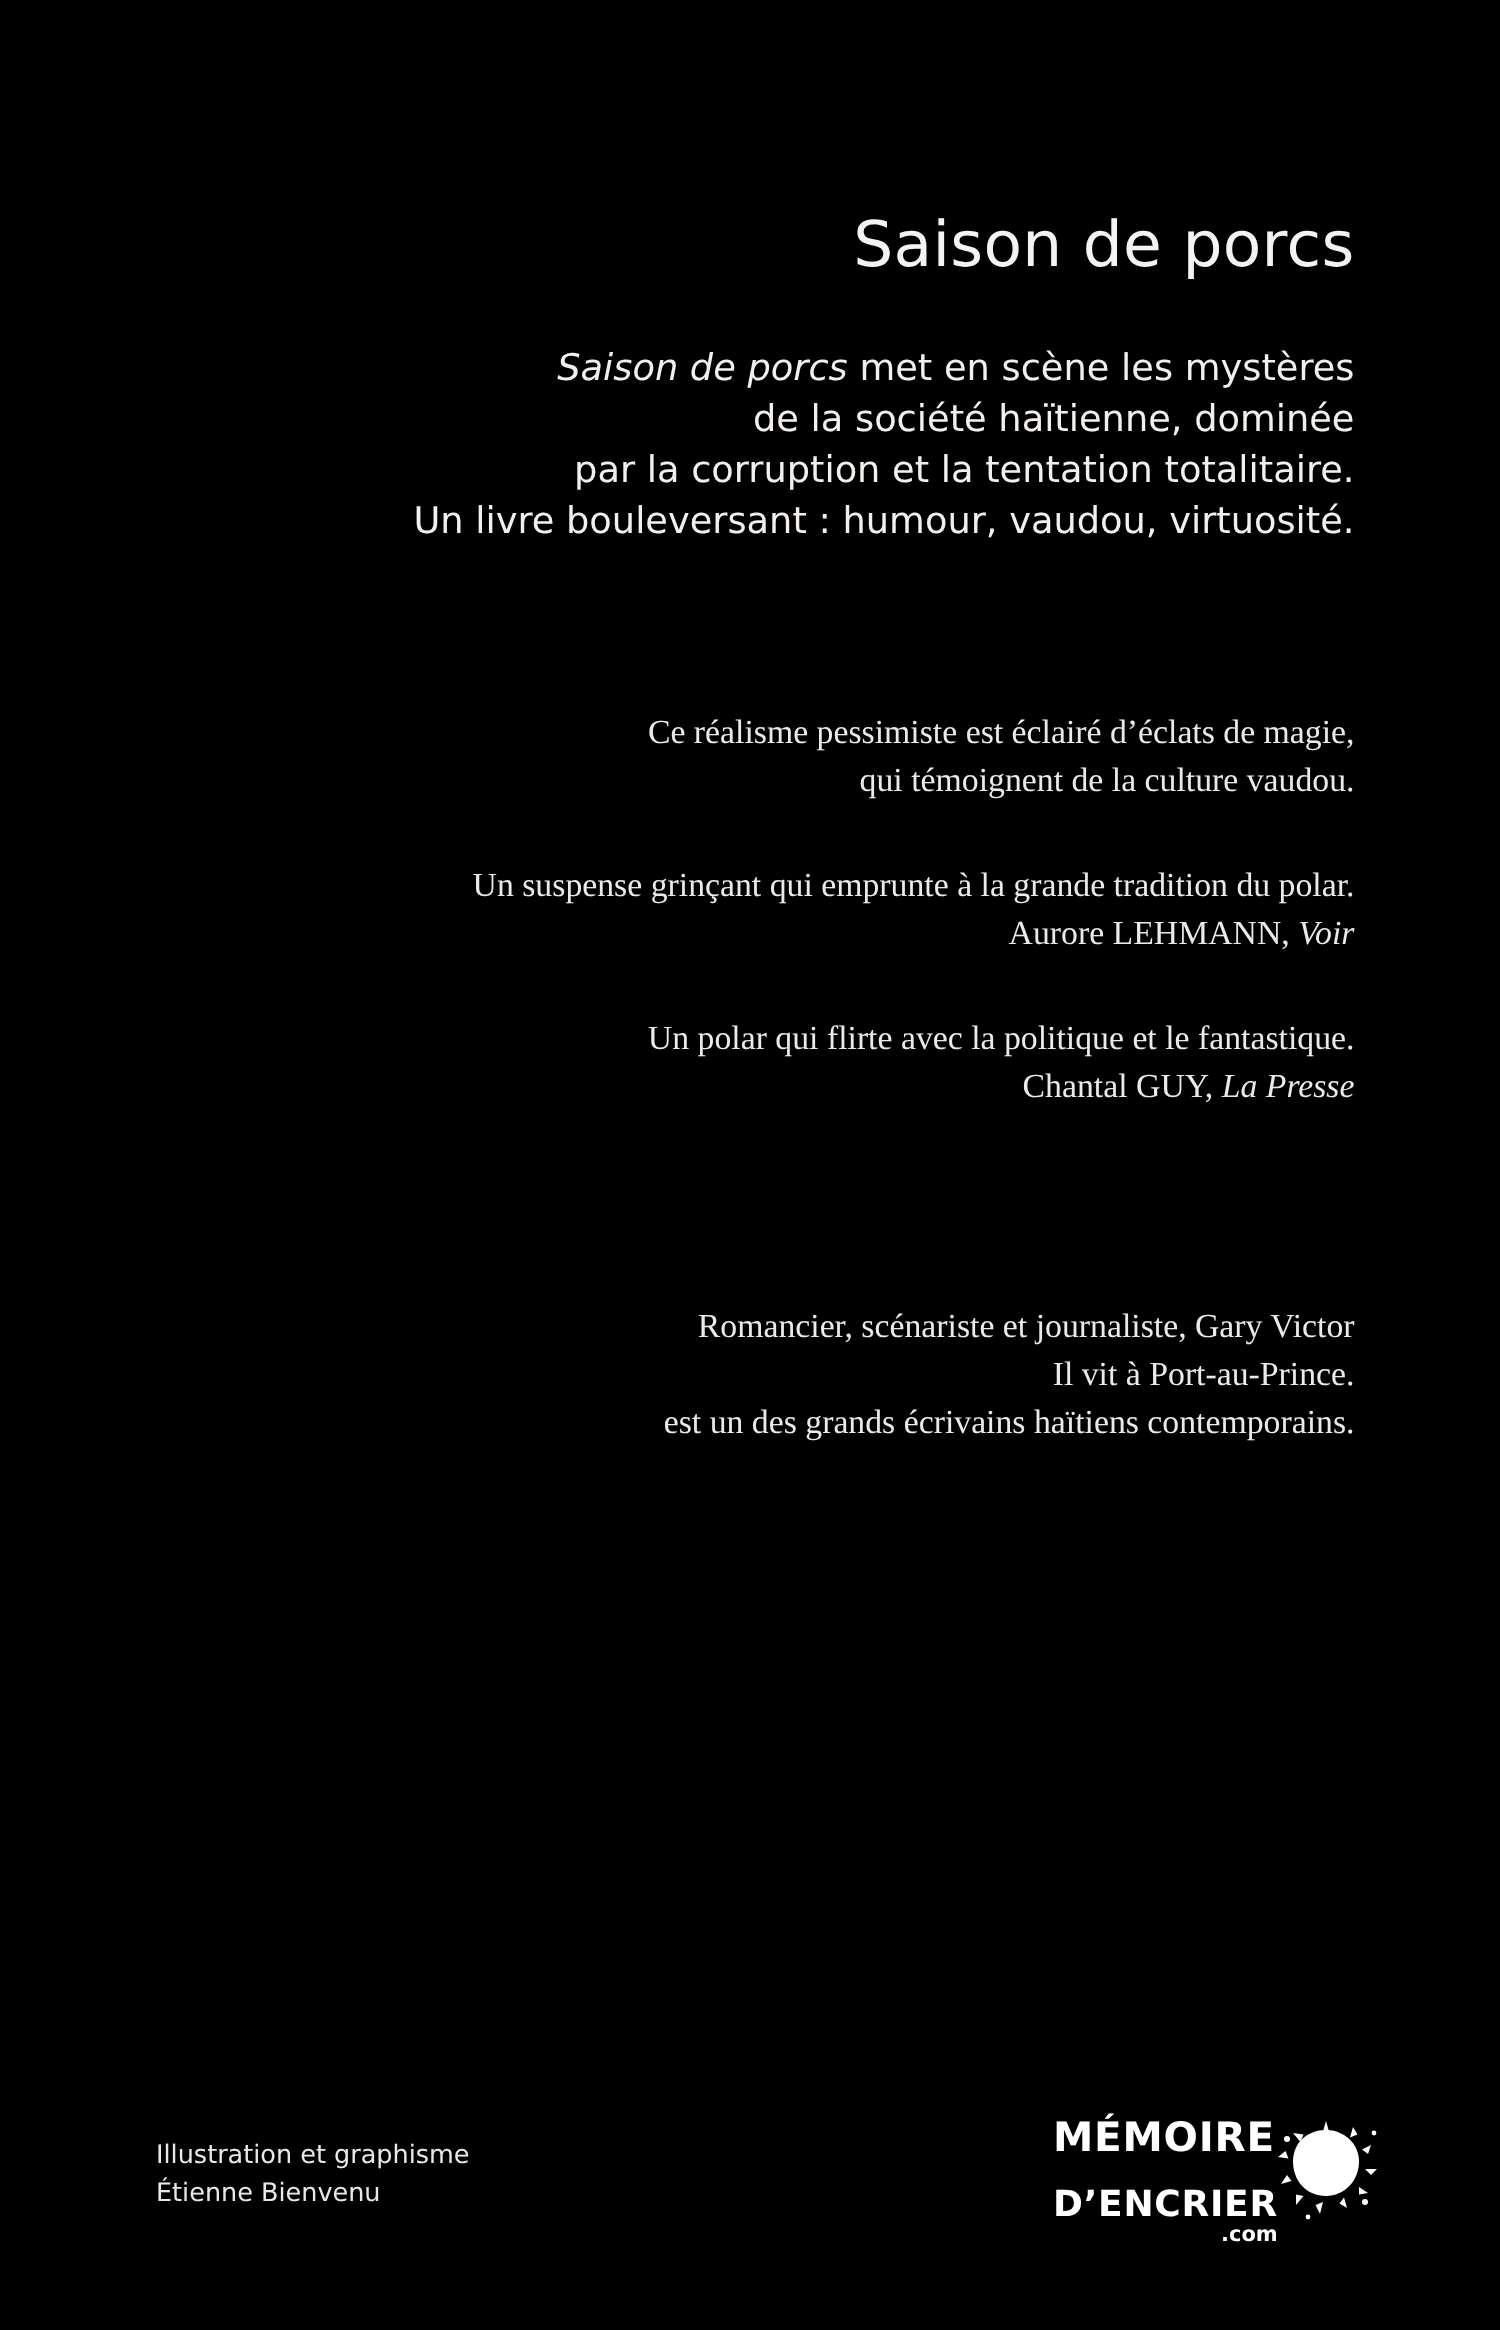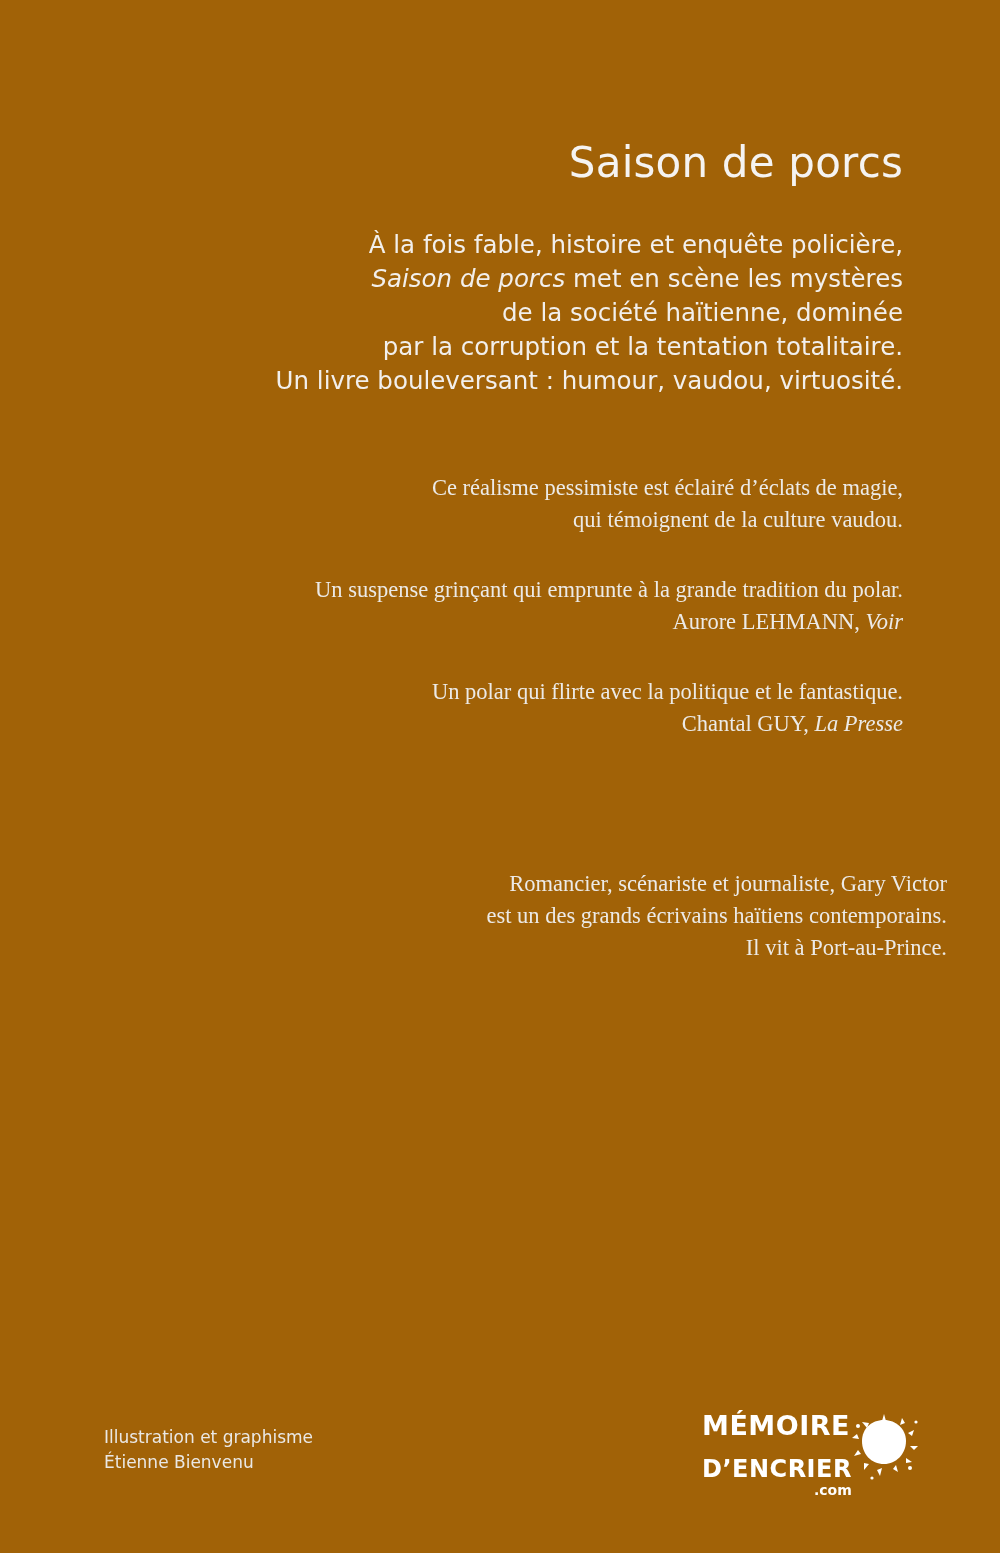--- a/index.html
+++ b/index.html
@@ -4,21 +4,21 @@
 <style>
   html, body {
     margin: 0;
     padding: 0;
     background: #ffffff;
   }
   .page {
     position: relative;
     width: 1000px;
     height: 1553px;
-    background: #a16207;
+    background: #000000;
     overflow: hidden;
     font-family: "Liberation Sans", sans-serif;
     color: #f2f0ee;
   }
 
   
   .title {
     position: absolute;
     top: 140px;
     left: 0;
@@ -81,21 +81,20 @@
   .bio {
     position: absolute;
     top: 868px;
     left: 0;
     width: 903px;
     text-align: right;
     font-family: "Liberation Serif", serif;
     font-size: 22.5px;
     line-height: 1.42;
     color: #eceae7;
-    padding-left: 44px;
   }
 
   
   .credits {
     position: absolute;
     left: 104px;
     top: 1425px;
     font-family: "DejaVu Sans", sans-serif;
     font-size: 17px;
     line-height: 1.45;
@@ -148,21 +147,20 @@
   }
 </style>
 </head>
 <body>
 
 <div class="page">
 
   <div class="title">Saison de porcs</div>
 
   <div class="blurb">
-    <div>À la fois fable, histoire et enquête policière,</div>
     <div><span class="it">Saison de porcs</span><span> met en scène les mystères</span></div>
     <div>de la société haïtienne, dominée</div>
     <div>par la corruption et la tentation totalitaire.</div>
     <div>Un livre bouleversant : humour, vaudou, virtuosité.</div>
   </div>
 
   <div class="quotes">
 
     <div class="quote-block">
       <span class="quote-text">Ce réalisme pessimiste est éclairé d’éclats de magie,</span>
@@ -176,22 +174,22 @@
 
     <div class="quote-block">
       <span class="quote-text">Un polar qui flirte avec la politique et le fantastique.</span>
       <span class="quote-source"><span>Chantal GUY, </span><span class="media">La Presse</span></span>
     </div>
 
   </div>
 
   <div class="bio">
     <div>Romancier, scénariste et journaliste, Gary Victor</div>
+    <div>Il vit à Port-au-Prince.</div>
     <div>est un des grands écrivains haïtiens contemporains.</div>
-    <div>Il vit à Port-au-Prince.</div>
   </div>
 
   <div class="credits">
     <div>Illustration et graphisme</div>
     <div>Étienne Bienvenu</div>
   </div>
 
   <div class="logo">
     <div class="logo-text">
       <span class="logo-line1">MÉMOIRE</span>

